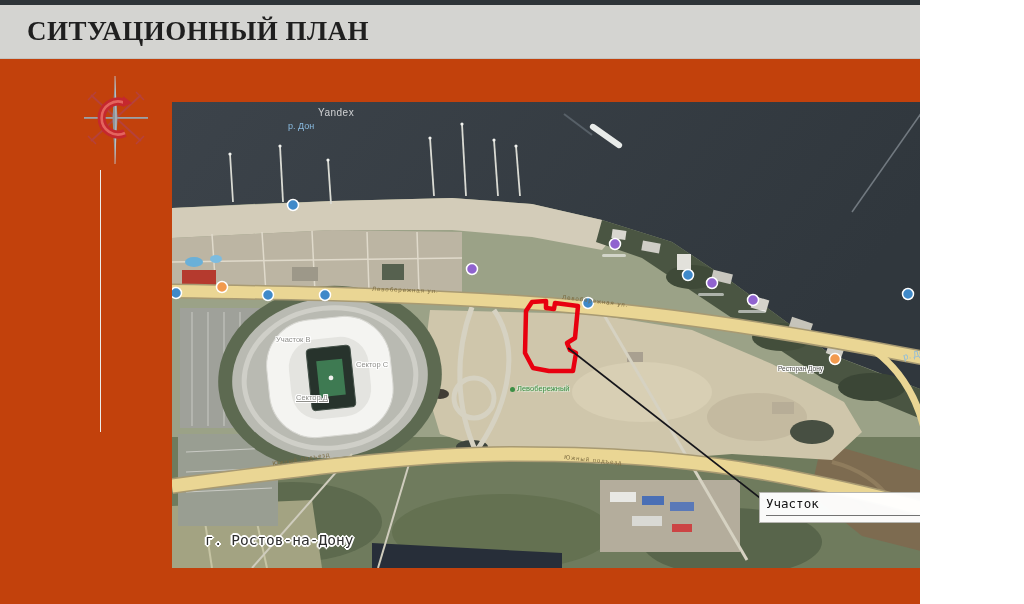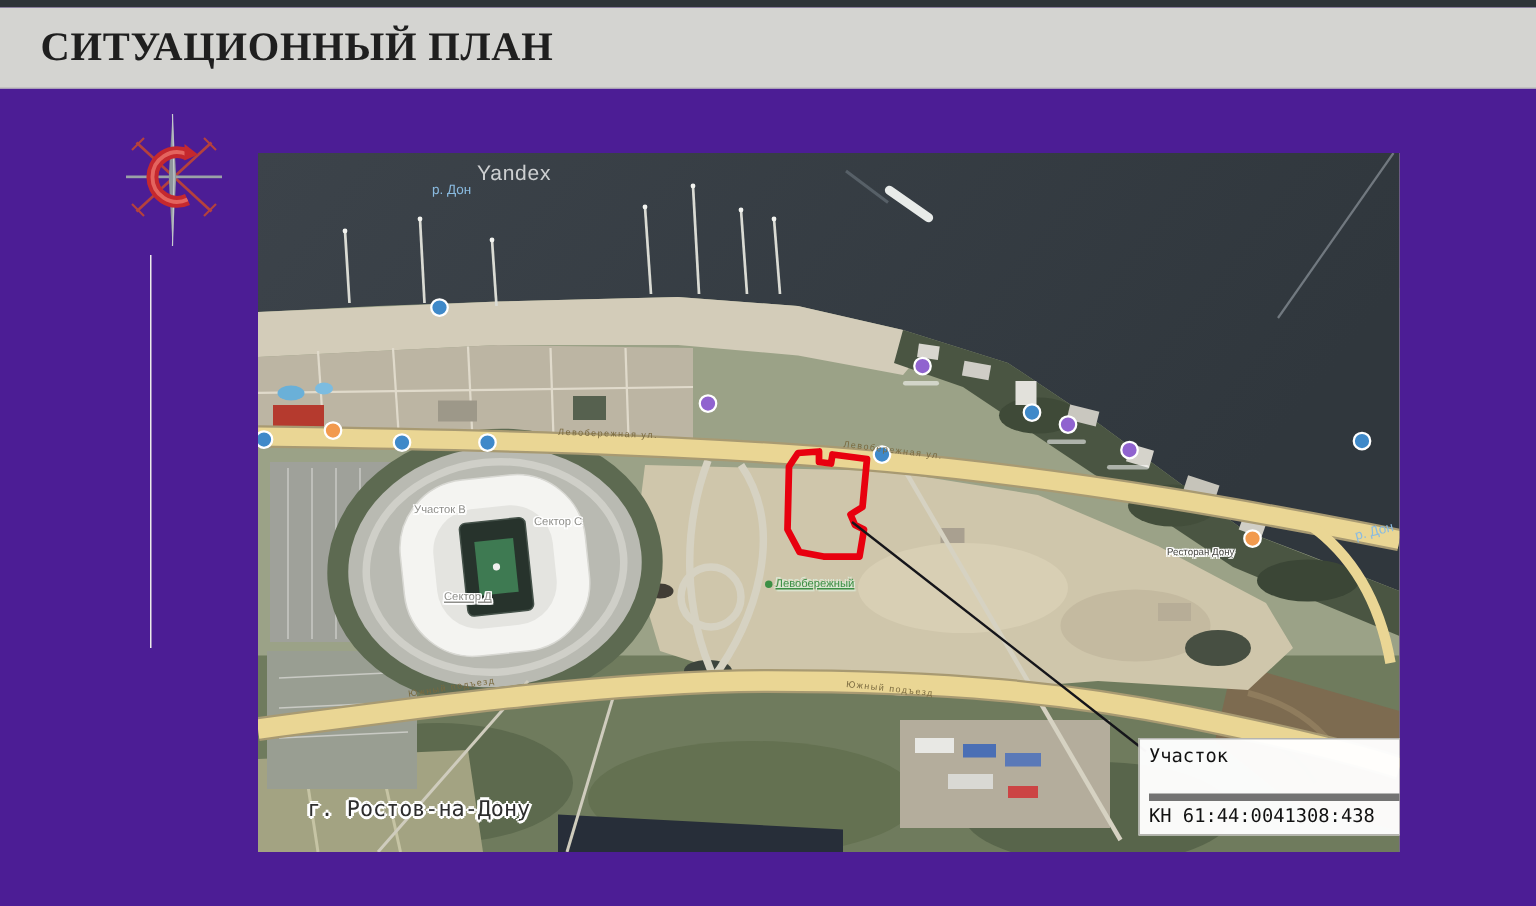--- a/index.html
+++ b/index.html
@@ -1,51 +1,51 @@
 <!DOCTYPE html>
 <html><head>
 <meta charset="utf-8">
 <style>
   html,body{margin:0;padding:0;background:#ffffff;}
-  .slide{position:relative;width:1024px;height:604px;background:#4c1d95;overflow:hidden;
+  .slide{position:relative;width:920px;height:604px;background:#c2410c;overflow:hidden;
          font-family:"Liberation Sans",sans-serif;}
   
   .topbar{position:absolute;left:0;top:0;width:1024px;height:5px;background:#2e3438;}
   .header{position:absolute;left:0;top:5px;width:1024px;height:53px;background:#d4d4d1;
           border-bottom:1px solid #c3c3c0;display:flex;align-items:center;}
   .title{font-family:"Liberation Serif",serif;font-weight:bold;font-size:27px;color:#1f1f1f;
          letter-spacing:.5px;margin-left:27px;}
   
   .ph-line{position:absolute;left:100px;top:170px;width:1px;height:262px;background:#ececea;}
   
   .logo{position:absolute;left:84px;top:74px;width:64px;height:92px;}
   
   .map{position:absolute;left:172px;top:102px;width:761px;height:466px;background:#9aa187;overflow:hidden;}
   .map svg.terrain{position:absolute;left:0;top:0;z-index:1;}
   .ovl{position:absolute;z-index:2;white-space:nowrap;}
   .halo{text-shadow:-1px 0 #fff,1px 0 #fff,0 -1px #fff,0 1px #fff,-1px -1px #fff,1px 1px #fff,-1px 1px #fff,1px -1px #fff;}
-  .wm{left:146px;top:5px;font-size:14px;color:rgba(255,255,255,.75);letter-spacing:.5px;}
+  .wm{left:146px;top:5px;font-size:10px;color:rgba(255,255,255,.75);letter-spacing:.5px;}
   .river1{left:116px;top:19px;font-size:9px;color:#8abbe0;}
   .river2{left:731px;top:247px;font-size:9px;color:#8abbe0;transform:rotate(-14deg);}
   .sector{font-size:7.5px;color:#8f8f8b;}
-  .s1{left:104px;top:233px;} .s2{left:146px;top:241px;padding-left:38px;} .s3{left:124px;top:291px;text-decoration:underline;}
-  .park{left:338px;top:282px;font-size:7.5px;color:#3c8f45;text-shadow:0 0 2px #dcead6,1px 1px #dcead6,-1px -1px #dcead6;text-decoration:underline;}
+  .s1{left:104px;top:233px;} .s2{left:146px;top:258px;padding-left:38px;} .s3{left:124px;top:291px;text-decoration:underline;}
+  .park{left:338px;top:282px;font-size:7.5px;color:#3c8f45;text-shadow:0 0 2px #dcead6,1px 1px #dcead6,-1px -1px #dcead6;}
   .treedot{display:inline-block;width:5px;height:5px;border-radius:50%;background:#3c8f45;margin-right:2px;vertical-align:middle;}
   .rest{left:606px;top:263px;font-size:6.5px;color:#4a4a46;}
   .roadlbl{font-size:6px;color:#7a6a3f;letter-spacing:1px;}
   .ru1{left:200px;top:185px;transform:rotate(2deg);}
   .ru2{left:390px;top:196px;transform:rotate(7deg);}
   .rl1{left:100px;top:354px;transform:rotate(-9deg);}
   .rl2{left:392px;top:355px;transform:rotate(6deg);}
   .city{left:5px;top:430px;font-family:"DejaVu Sans Mono",monospace;font-size:14.5px;color:#2e2e2e;
         text-shadow:-2px 0 #fff,2px 0 #fff,0 -2px #fff,0 2px #fff,-1px -1px #fff,1px 1px #fff,-1px 1px #fff,1px -1px #fff;padding-left:28px;}
   .callout{left:587px;top:390px;width:168px;background:rgba(255,255,255,.97);
            border:1px solid #b5b5b0;padding:3px 6px 4px 6px;
            font-family:"DejaVu Sans Mono",monospace;font-size:12.5px;color:#111;line-height:1.32;}
-  .callout .l1{border-bottom:5px solid #737373;padding-bottom:16px;margin-bottom:2px;}
+  .callout .l1{border-bottom:1px solid #737373;padding-bottom:2px;margin-bottom:2px;}
 </style>
 </head>
 <body>
 
 <div class="slide">
 
   <div class="topbar"></div>
   <div class="header">
     <div class="title">СИТУАЦИОННЫЙ ПЛАН</div>
   </div>
@@ -242,16 +242,15 @@
     <div class="ovl park"><span class="treedot"></span><span>Левобережный</span></div>
     <div class="ovl rest halo">Ресторан Дону</div>
     <div class="ovl roadlbl ru1">Левобережная ул.</div>
     <div class="ovl roadlbl ru2">Левобережная ул.</div>
     <div class="ovl roadlbl rl1">Южный подъезд</div>
     <div class="ovl roadlbl rl2">Южный подъезд</div>
     <div class="ovl city">г. Ростов-на-Дону</div>
 
     <div class="ovl callout">
       <div class="l1">Участок</div>
-      <div class="l3">КН 61:44:0041308:438</div>
     </div>
   </div>
 </div>
 
 </body></html>

